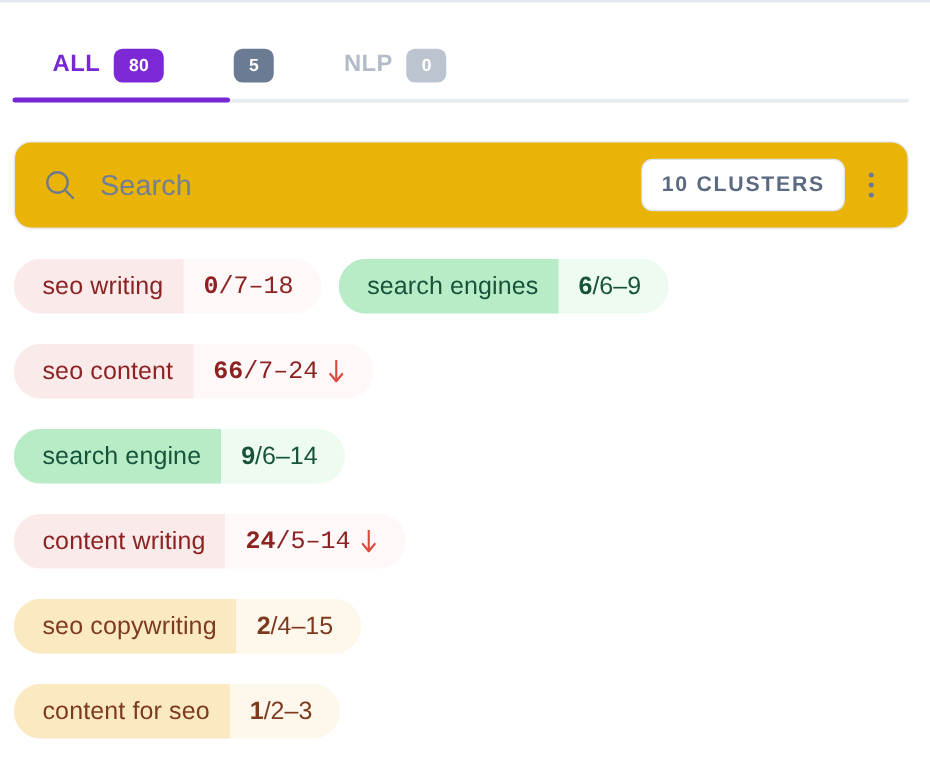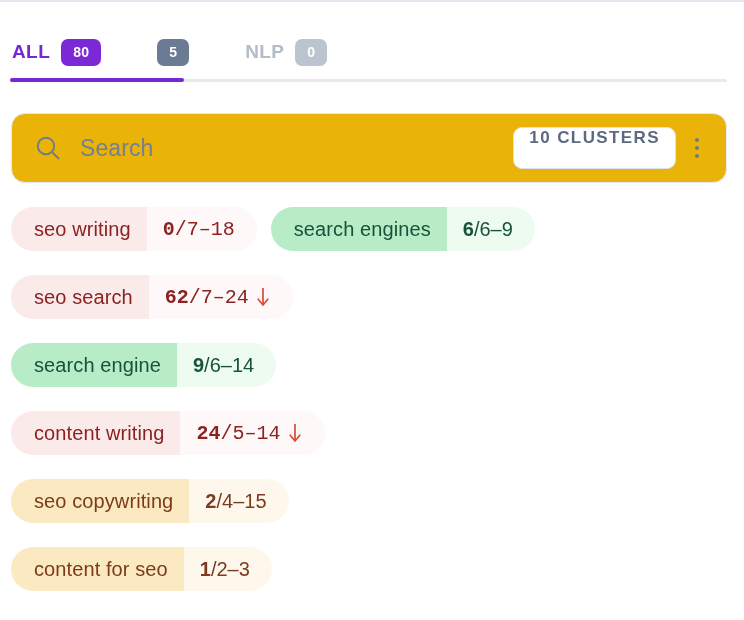--- a/index.html
+++ b/index.html
@@ -25,20 +25,21 @@
     position: relative;
     height: 86px;
     padding: 0 10px;
     display: flex;
     align-items: flex-start;
   }
 
   .tabs-row {
     display: flex;
     padding-top: 30px;
+    margin-left: 30px;
   }
 
   .tab {
     display: flex;
     align-items: center;
     gap: 11px;
     padding: 0 18px 0 0;
     margin-right: 38px;
     background: none;
     border: none;
@@ -132,20 +133,21 @@
     border: 1px solid #dde3ec;
     border-radius: 9px;
     background: #ffffff;
     color: #5b6a80;
     font-size: 17px;
     font-weight: 700;
     letter-spacing: 1.4px;
     font-family: "Liberation Sans", sans-serif;
     cursor: pointer;
     display: flex;
+    align-items: center;
   }
 
   .kebab-btn {
     flex: 0 0 auto;
     width: 30px;
     height: 42px;
     margin-left: 6px;
     display: flex;
     flex-direction: column;
     align-items: center;
@@ -281,23 +283,23 @@
     <div class="chip tone-green">
       <span class="chip-term">search engines</span>
       <span class="chip-stats">
         <span><span class="stat-main">6</span><span class="stat-rest">/6–9</span></span>
       </span>
     </div>
 
     <div class="row-break"></div>
 
     <div class="chip tone-red">
-      <span class="chip-term">seo search</span>
-      <span class="chip-stats">
-        <span><span class="stat-main">62</span><span class="stat-rest">/7–24</span></span>
+      <span class="chip-term">seo content</span>
+      <span class="chip-stats">
+        <span><span class="stat-main">66</span><span class="stat-rest">/7–24</span></span>
         <span class="trend-arrow">
           <svg width="16" height="22" viewBox="0 0 16 22" fill="none">
             <line x1="8" y1="2" x2="8" y2="18" stroke="#d94a3d" stroke-width="1.7"></line>
             <path d="M3.2 13.2 L8 19 L12.8 13.2" stroke="#d94a3d" stroke-width="1.7" fill="none" stroke-linecap="round" stroke-linejoin="round"></path>
           </svg>
         </span>
       </span>
     </div>
 
     <div class="row-break"></div>

